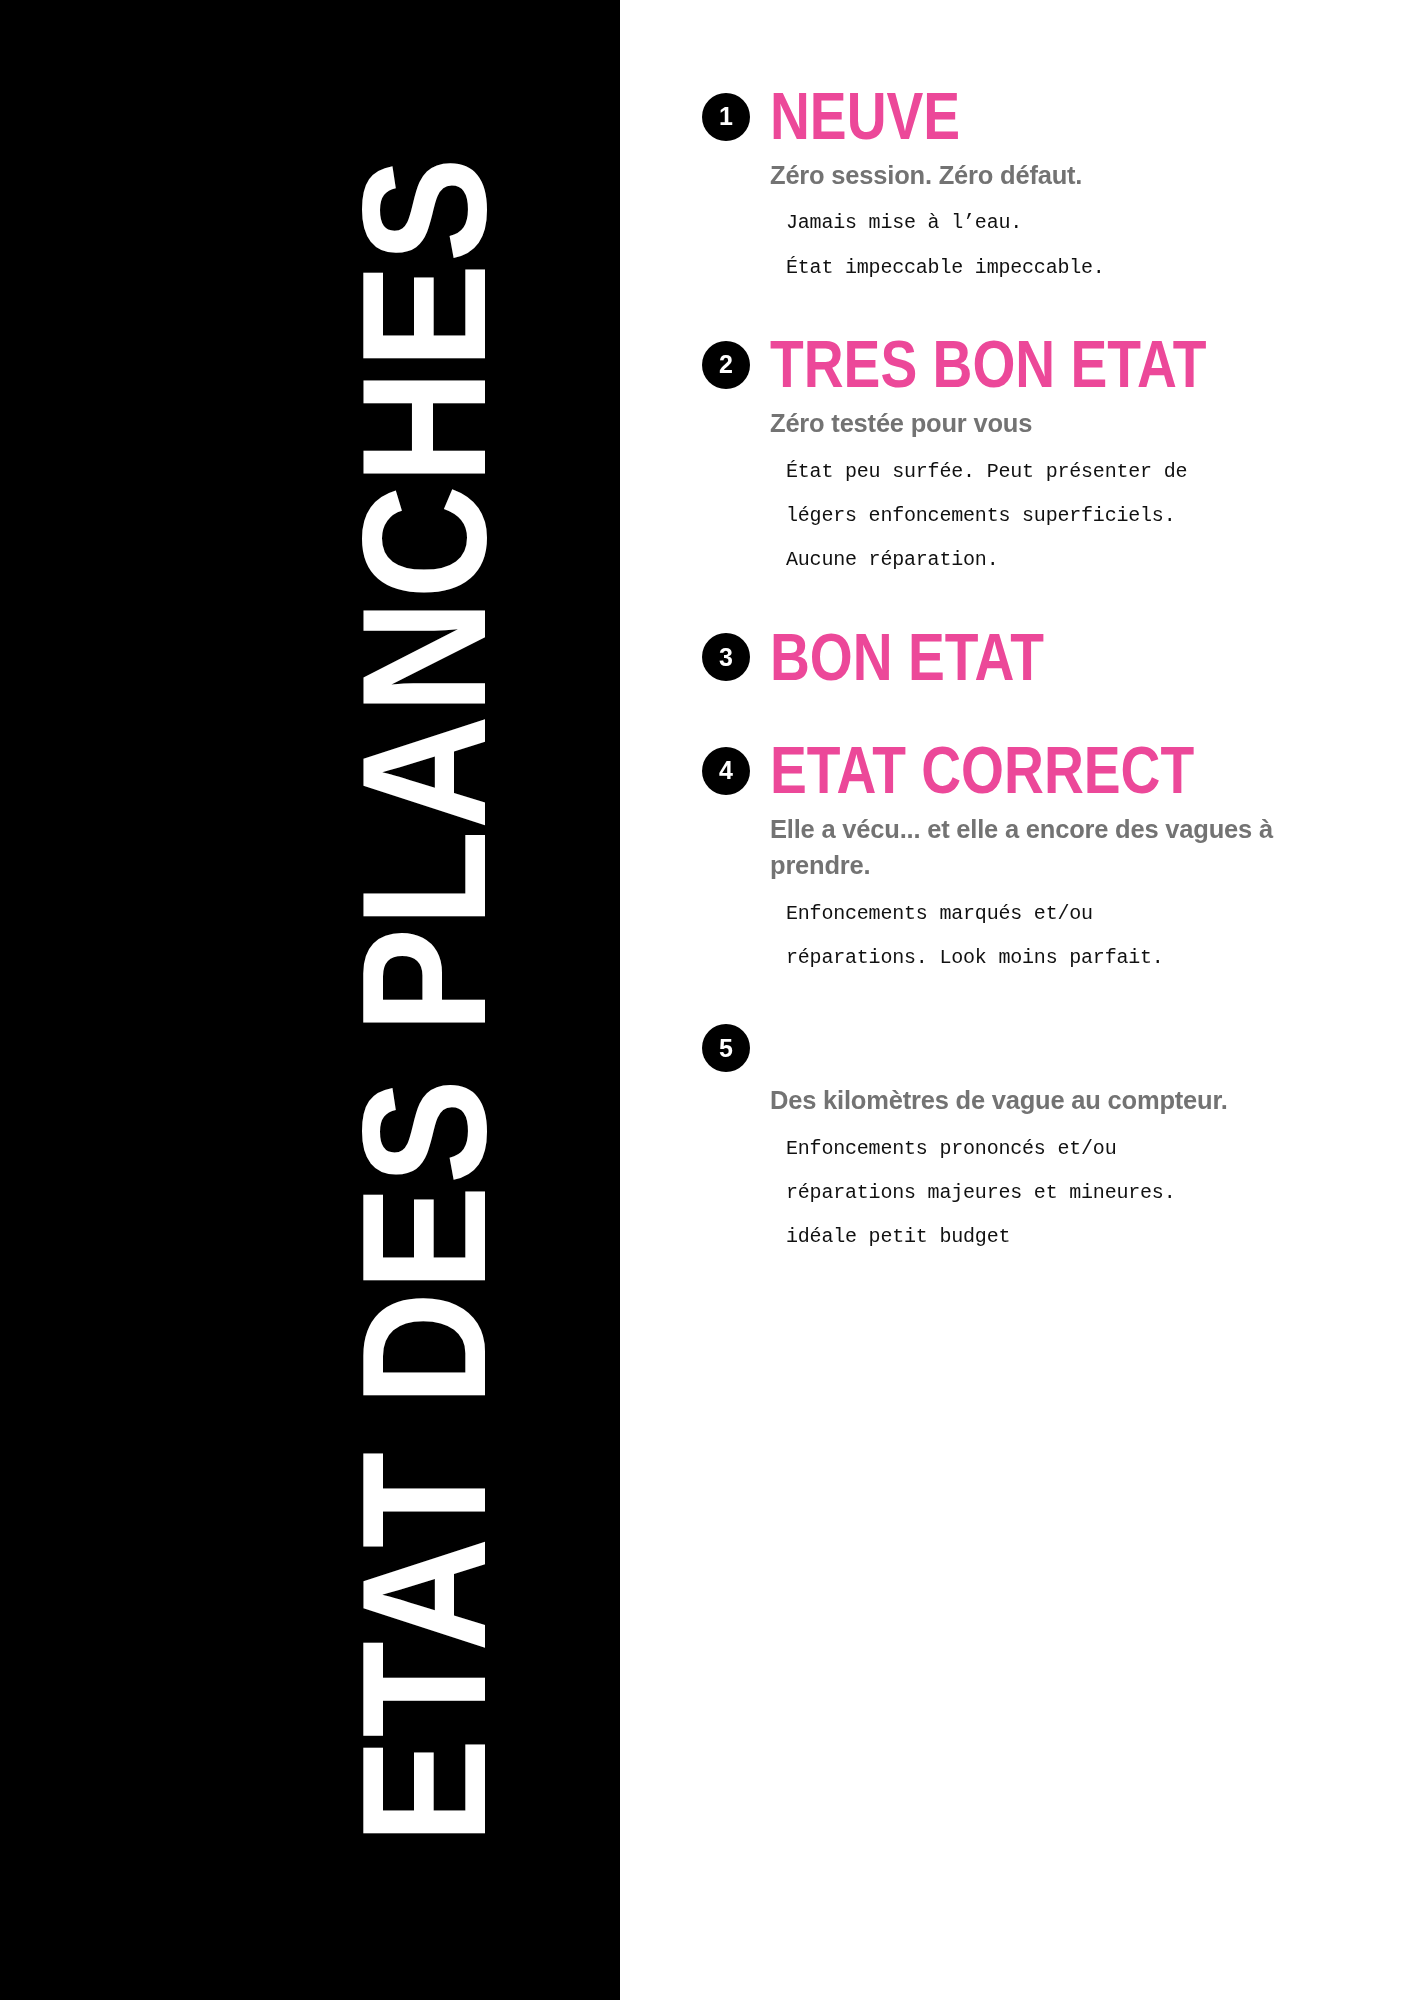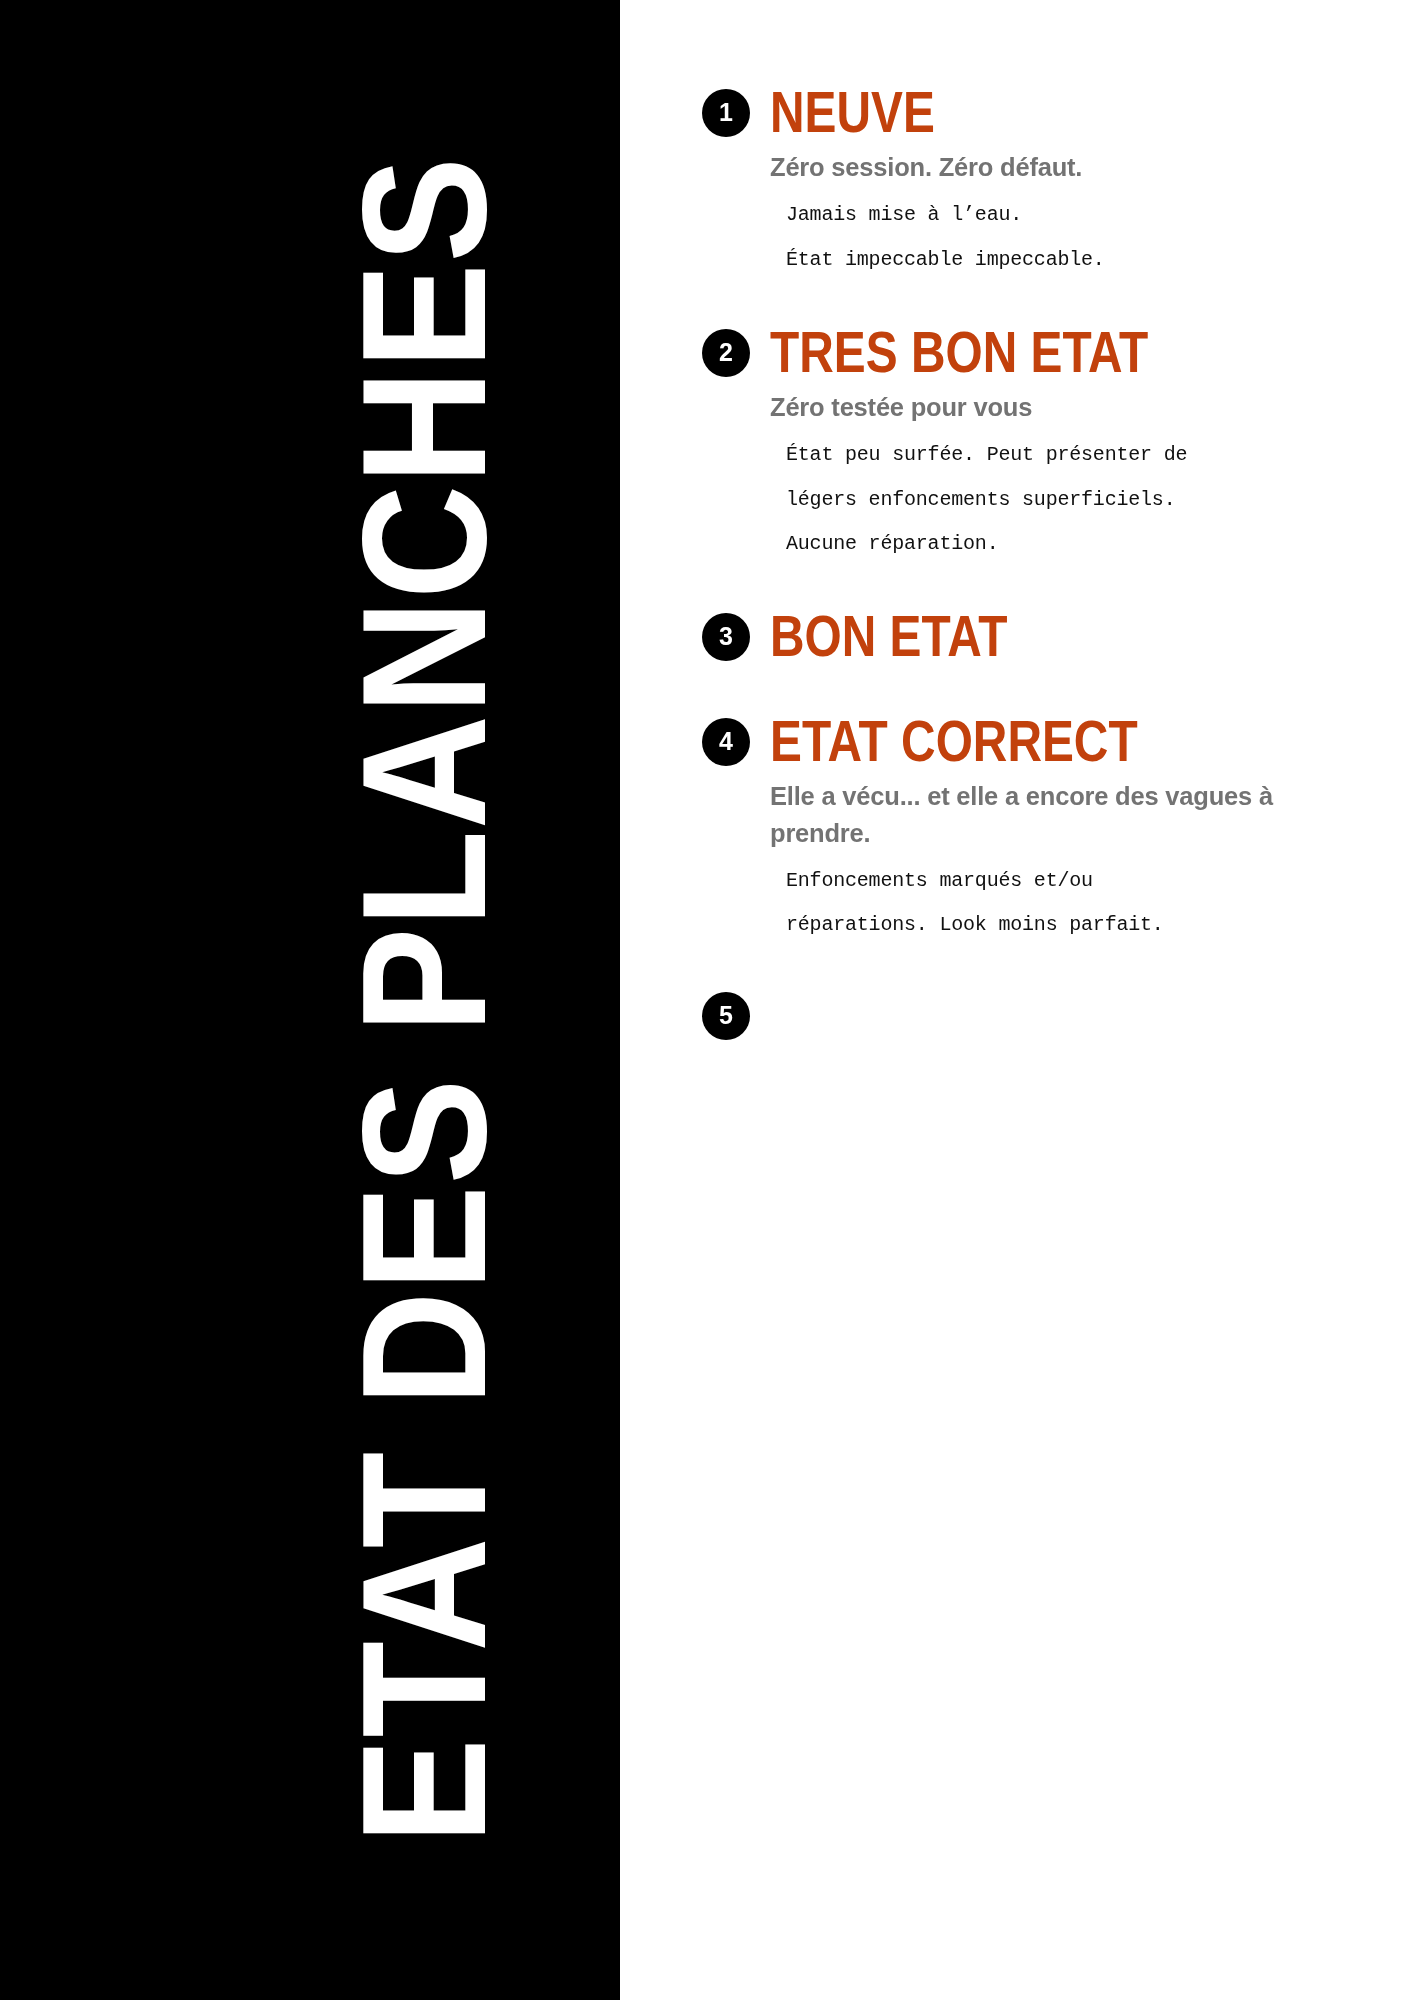--- a/index.html
+++ b/index.html
@@ -102,24 +102,24 @@
     justify-content: center;
     font-family: "Liberation Sans", sans-serif;
     font-weight: 700;
     font-size: 25px;
     line-height: 1;
   }
 
   .item-title {
     font-family: "Liberation Sans Narrow", "Liberation Sans", sans-serif;
     font-weight: 700;
-    font-size: 52px;
+    font-size: 60px;
     line-height: 1.02;
     letter-spacing: 0px;
-    color: #c2410c;
+    color: #ec4899;
     white-space: nowrap;
   }
   .item-title .inner {
     display: inline-block;
     transform: scale(0.92, 1.12);
     transform-origin: left center;
   }
 
   .item-body {
     padding-left: 68px;
@@ -216,16 +216,22 @@
         <p class="lead">Elle a vécu... et elle a encore des vagues à prendre.</p>
         <p class="desc">Enfoncements marqués et/ou</p>
         <p class="desc">réparations. Look moins parfait.</p>
       </div>
     </div>
 
     <div class="item item-5">
       <div class="item-head">
         <div class="badge">5</div>
       </div>
+      <div class="item-body">
+        <p class="lead">Des kilomètres de vague au compteur.</p>
+        <p class="desc">Enfoncements prononcés et/ou</p>
+        <p class="desc">réparations majeures et mineures.</p>
+        <p class="desc">idéale petit budget</p>
+      </div>
     </div>
 
   </div>
 </div>
 
 </body></html>

